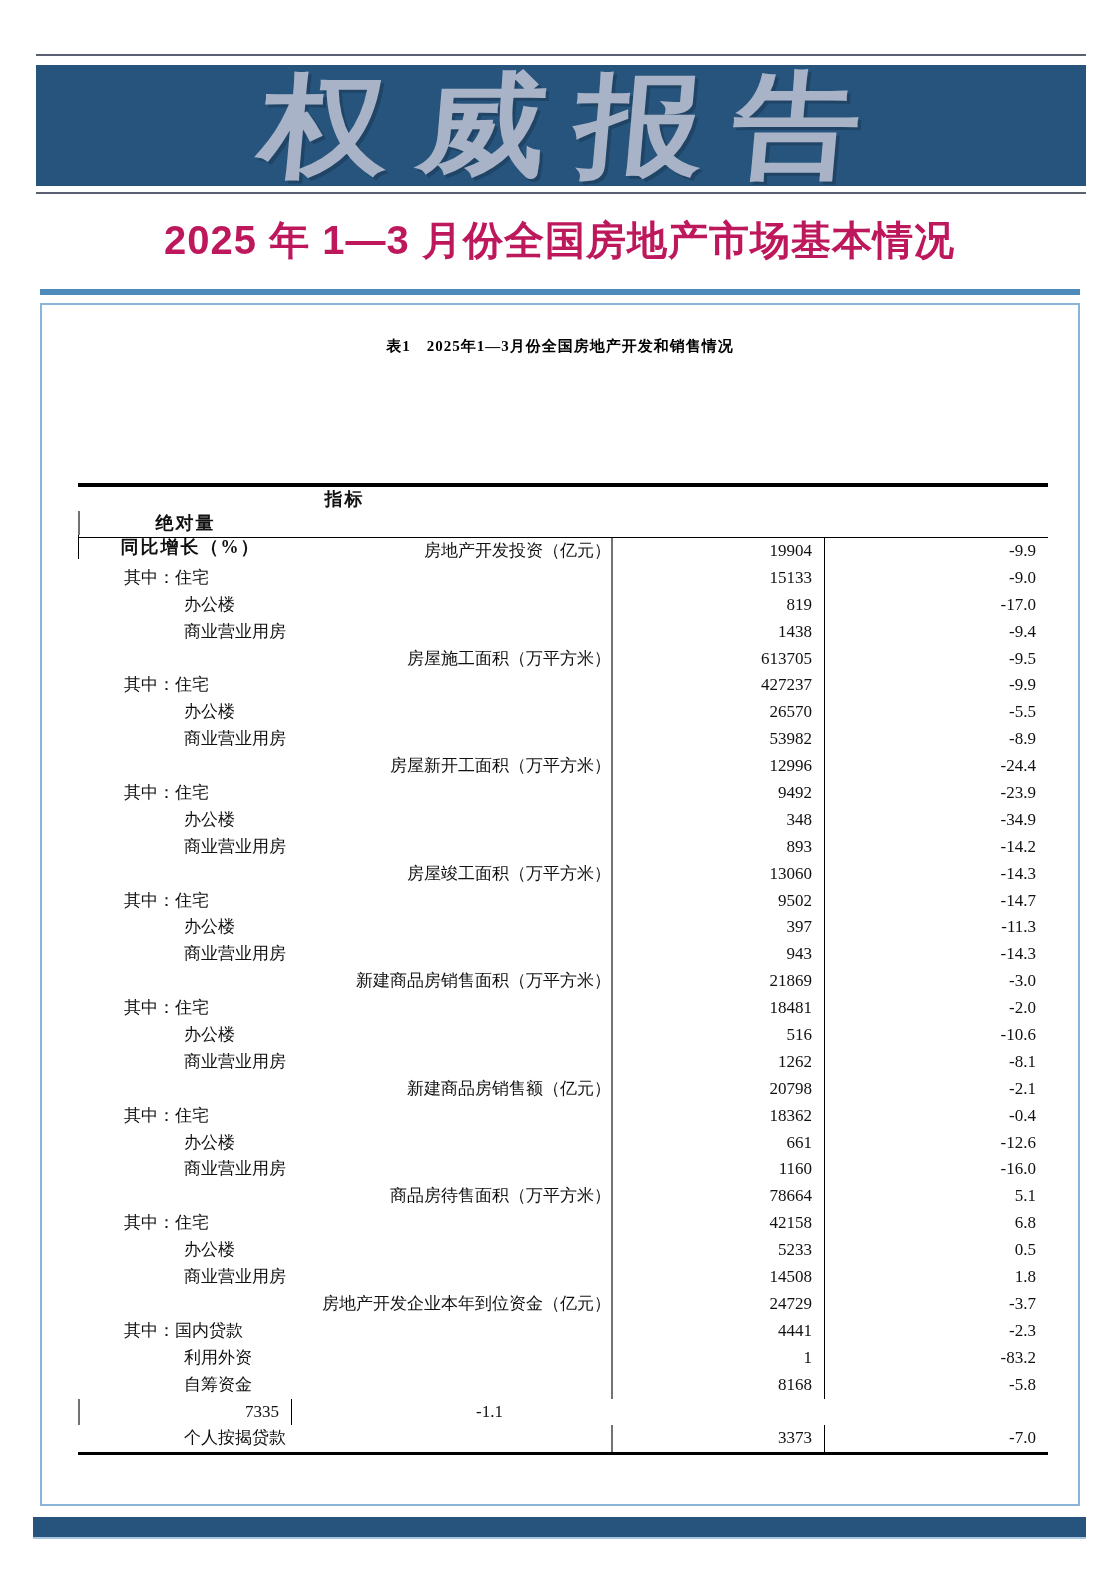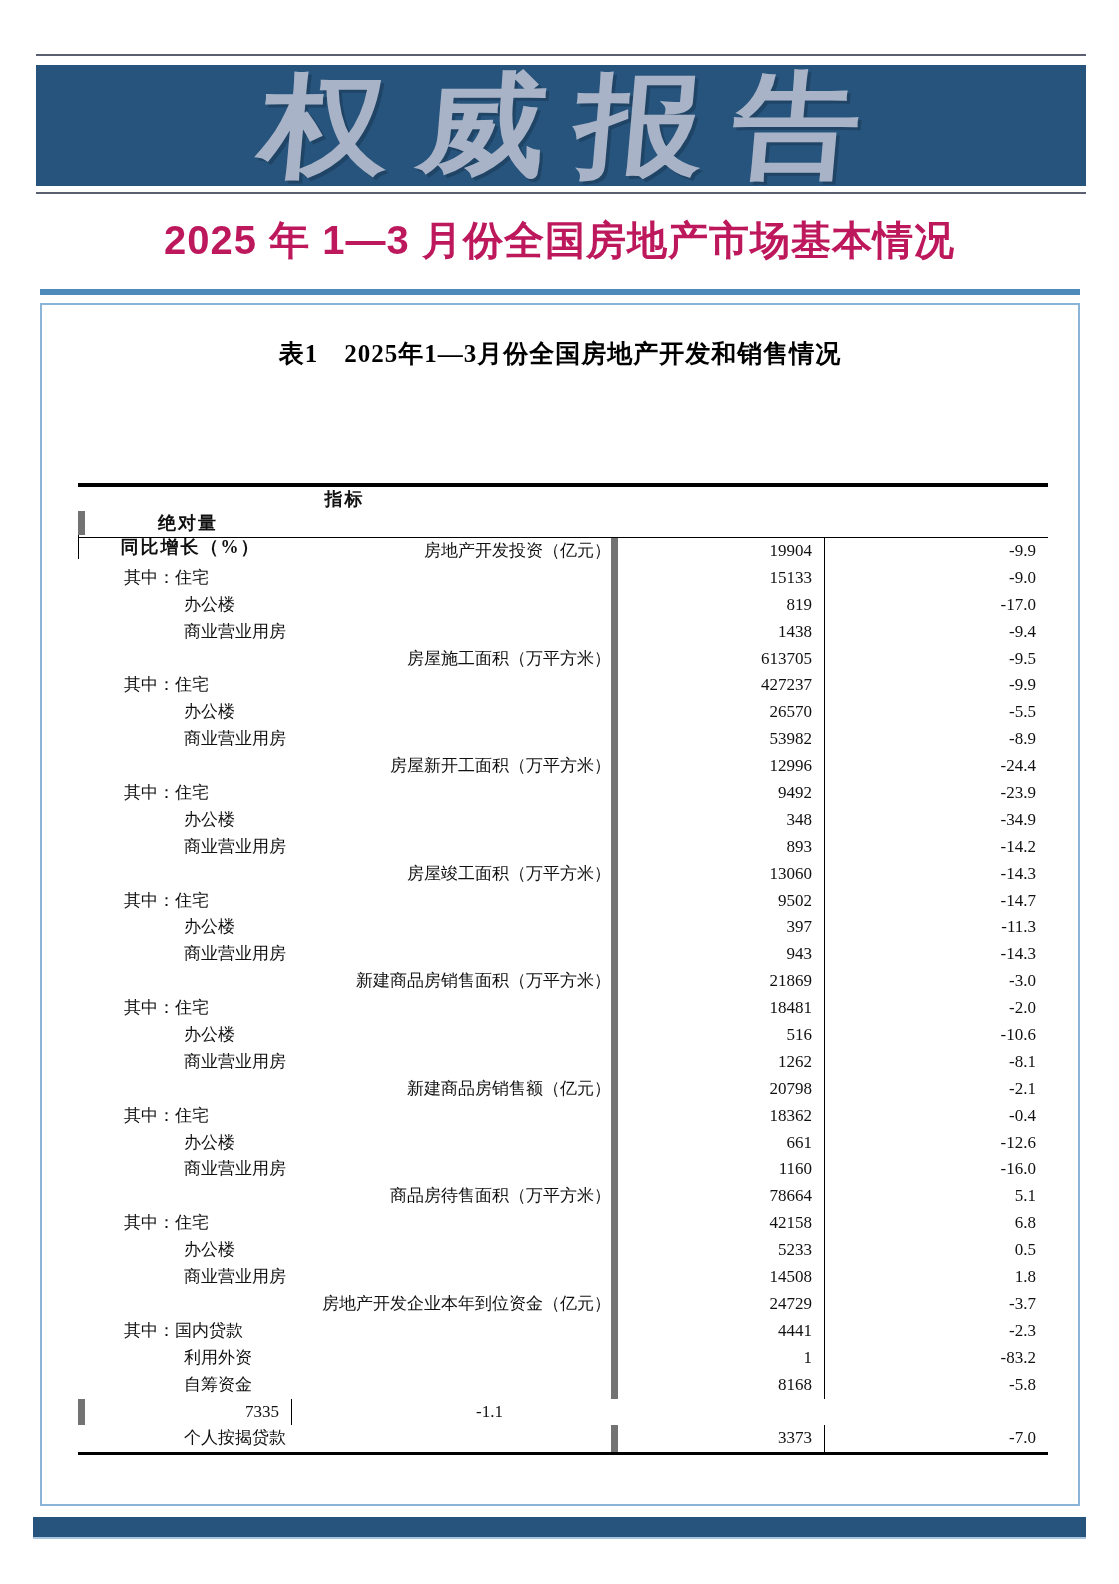--- a/index.html
+++ b/index.html
@@ -33,36 +33,36 @@
   }
   
   .strip{position:absolute;left:40px;top:289px;width:1040px;height:6px;background:#4f8bba;}
   
   .box{
     position:absolute;left:40px;top:303px;width:1036px;height:1199px;
     border:2px solid #8ab4d8;background:#ffffff;
   }
   .caption{
     position:absolute;left:0;top:32px;width:100%;text-align:center;
-    font-weight:bold;font-size:25px;letter-spacing:1px;color:#000;
+    font-weight:bold;font-size:15px;letter-spacing:1px;color:#000;
     white-space:nowrap;
   }
   
   .table{
     position:absolute;left:36px;top:178px;width:970px;
     border-top:4px solid #000;border-bottom:3px solid #000;
     font-size:17px;
   }
   .thead{display:flex;height:50px;border-bottom:1px solid #000;flex-direction:column;}
   .hcell{
     display:flex;align-items:center;justify-content:center;
     font-weight:bold;font-size:18px;letter-spacing:2px;
   }
   .c1{width:533px;box-sizing:border-box;}
-  .c2{width:213px;box-sizing:border-box;border-left:7px solid #737373;}
+  .c2{width:213px;box-sizing:border-box;border-left:2px solid #737373;}
   .c3{width:224px;box-sizing:border-box;border-left:1px solid #000;}
   .trow{display:flex;height:26.9px;line-height:26.9px;}
   .trow .c1{white-space:nowrap;overflow:hidden;}
   .trow .c2,.trow .c3{text-align:right;padding-right:12px;
     font-family:"Liberation Serif","DejaVu Serif",serif;}
   .ind0{padding-left:26px;text-align:right;}
   .ind1{padding-left:46px;}
   .ind2{padding-left:106px;}
   
   .footer-bar{

